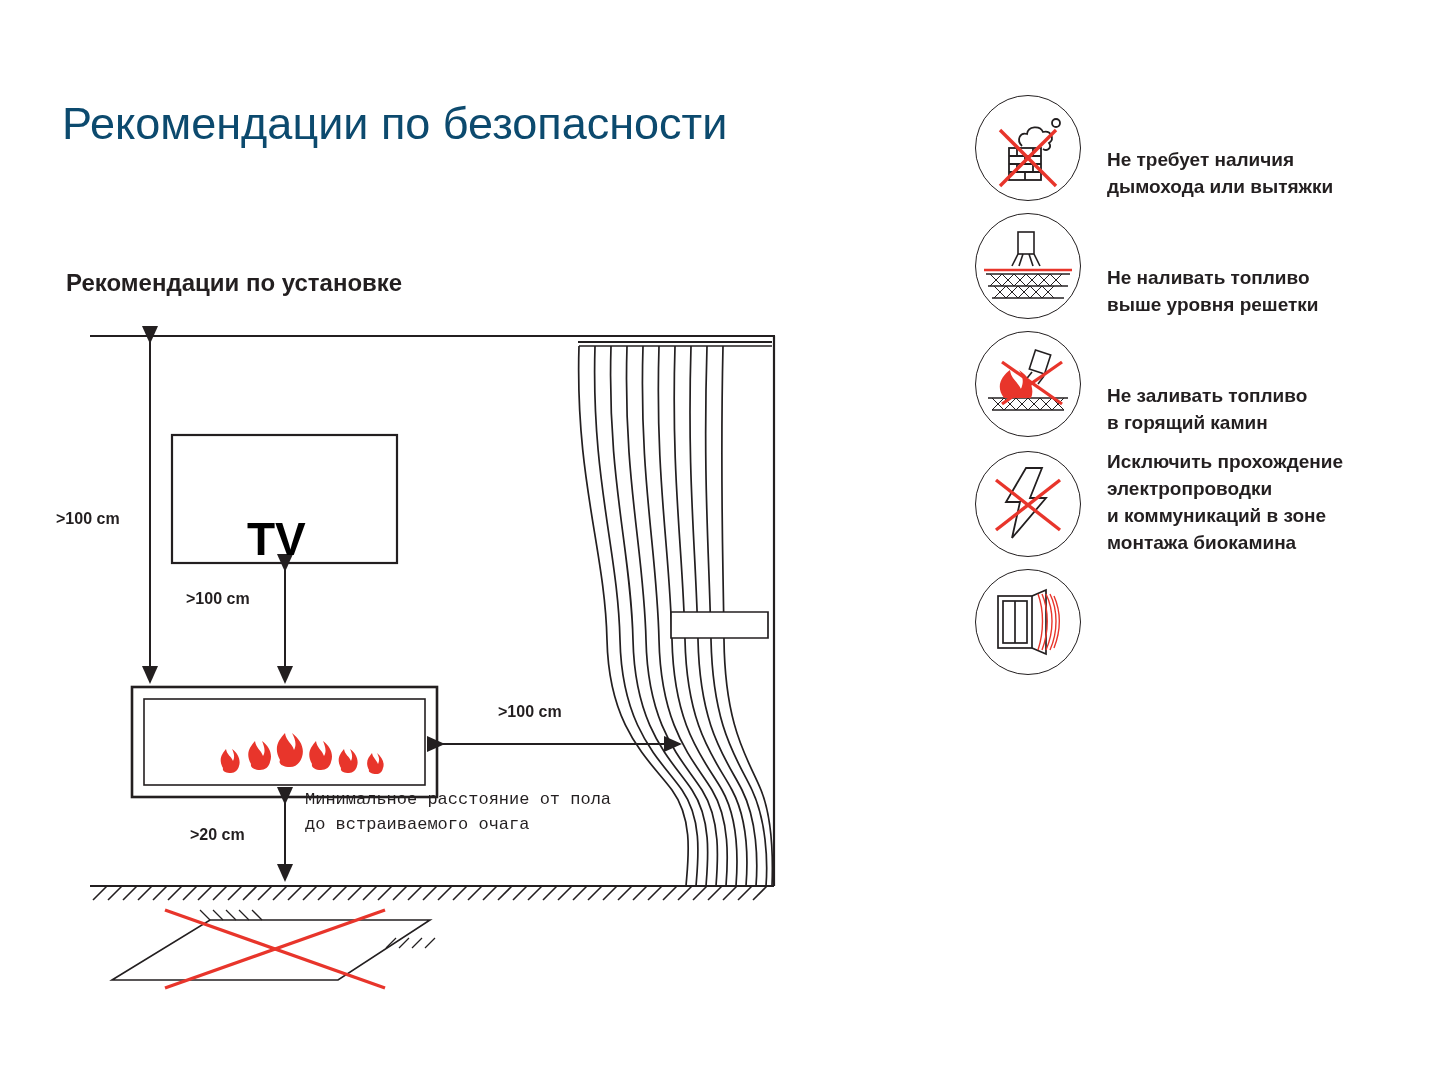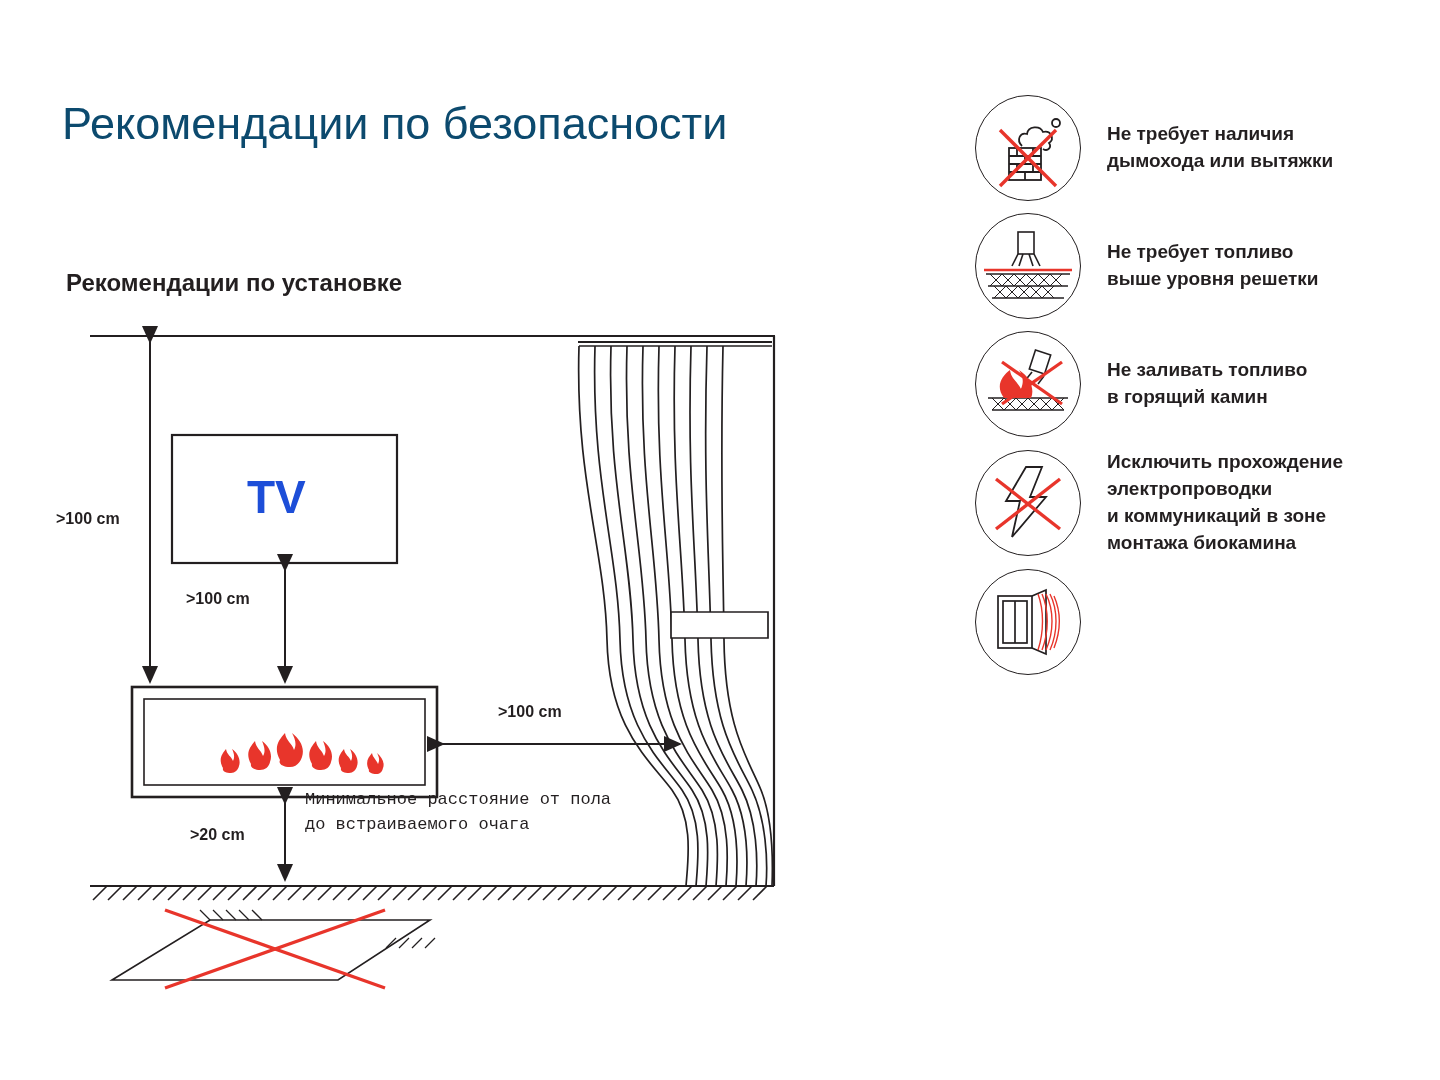--- a/index.html
+++ b/index.html
@@ -55,33 +55,34 @@
     font-size: 17px;
     font-weight: 400;
     color: #231f20;
     line-height: 1.45;
     white-space: pre-line;
   }
   .tv-label {
     position: absolute;
     font-size: 46px;
     font-weight: 700;
-    color: #1d4ed8;
+    color: #000000;
+    margin-top: 42px;
   }
   
   .icon-list {
     position: absolute;
     left: 975px;
     top: 95px;
     width: 430px;
   }
   .icon-row {
     position: relative;
     display: flex;
-    align-items: center;
+    align-items: flex-end;
     margin-bottom: 12px;
   }
   .icon-badge {
     width: 104px;
     height: 104px;
     flex: 0 0 104px;
     border: 1.6px solid #231f20;
     border-radius: 50%;
     position: relative;
     overflow: hidden;
@@ -305,21 +306,21 @@
             <line x1="18" y1="72" x2="30" y2="84"></line>
               <line x1="30" y1="72" x2="42" y2="84"></line>
             <line x1="42" y1="72" x2="54" y2="84"></line>
               <line x1="54" y1="72" x2="66" y2="84"></line>
             <line x1="66" y1="72" x2="78" y2="84"></line>
           </g>
         </g>
         <line x1="8" y1="56" x2="96" y2="56" stroke="#e8352b" stroke-width="2.6"></line>
       </svg>
     </div>
-    <div class="icon-text">Не требует топливо
+    <div class="icon-text">Не наливать топливо
 выше уровня решетки</div>
   </div>
 
   <div class="icon-row">
     <div class="icon-badge">
       <svg width="104" height="104" viewBox="0 0 104 104">
         <g fill="none" stroke="#231f20" stroke-width="1.6">
           <rect x="56" y="20" width="16" height="20" transform="rotate(18 64 30)"></rect>
           <path d="M56 40 l-8 10"></path>
           <path d="M68 44 l-6 8"></path>

